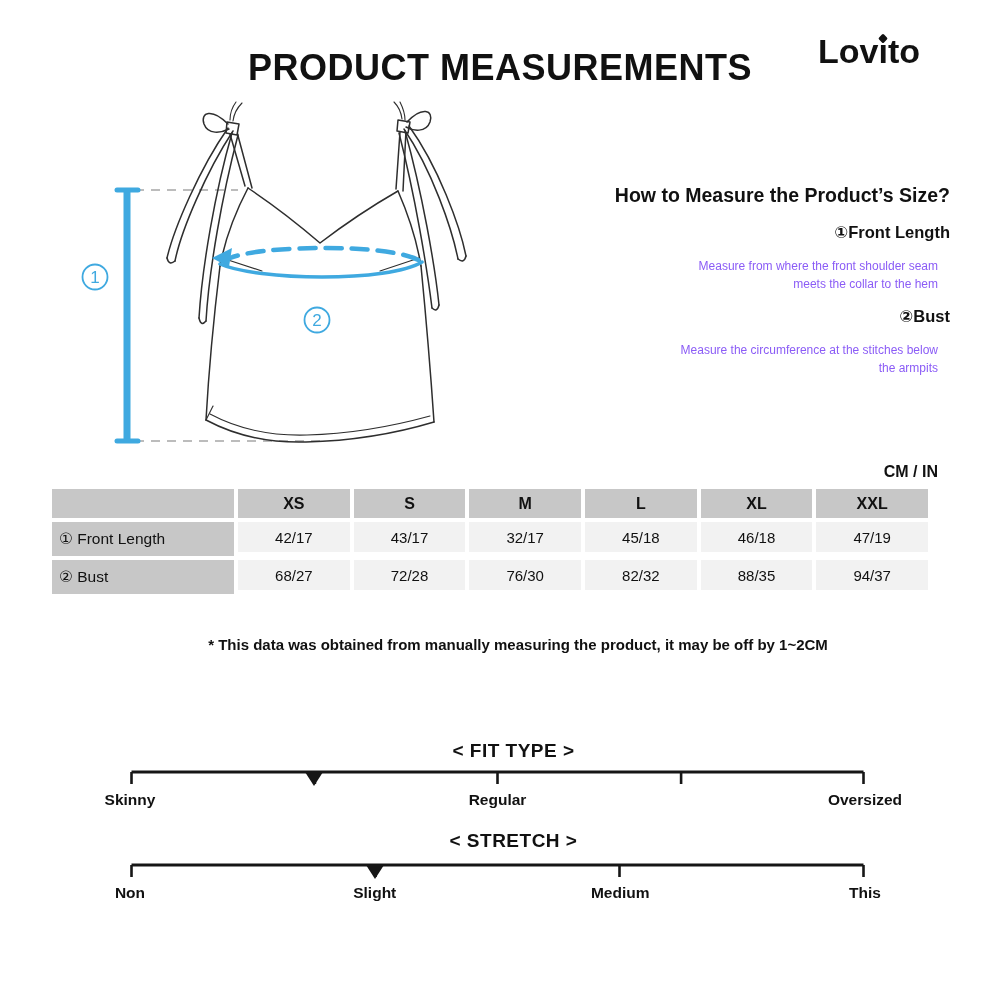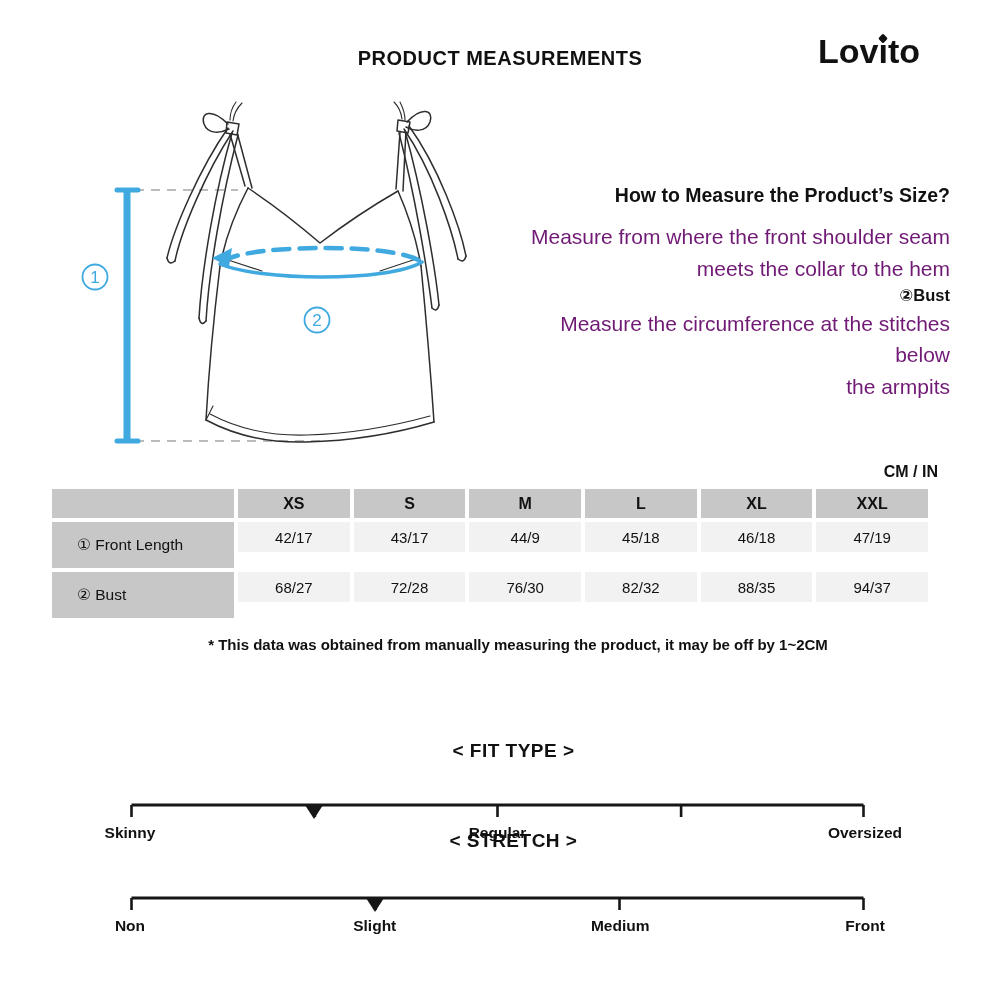--- a/index.html
+++ b/index.html
@@ -5,21 +5,21 @@
   html,body { margin:0; padding:0; }
   body {
     width:1000px; height:1000px; position:relative; overflow:hidden;
     background:#ffffff; color:#111;
     font-family:"Liberation Sans","DejaVu Sans",sans-serif;
   }
   .abs { position:absolute; }
 
   
   .page-title { left:0; right:0; top:47px; text-align:center;
-    font-size:20px; font-weight:800; letter-spacing:.5px; }
+    font-size:36px; font-weight:800; letter-spacing:.5px; }
   .brand { left:818px; top:31px; font-size:34px; font-weight:800; line-height:1.2; }
   .brand-i { position:relative; }
   .brand-i .dia { position:absolute; left:50%; top:3px; width:7px; height:7px;
     background:#111; transform:translateX(-50%) rotate(45deg); border-radius:1.5px; }
 
   
   .illus { left:60px; top:100px; width:480px; height:380px; }
   .g-line { stroke:var(--garment-line,#2e2e2e); stroke-width:1.5; fill:none;
     stroke-linecap:round; stroke-linejoin:round; }
   .g-thin { stroke-width:1.1; }
@@ -32,42 +32,42 @@
   .blue-dash { stroke-width:4.5; stroke-dasharray:16 10; }
   .blue-fill { fill:var(--accent-blue,#3fa9e0); stroke:none; }
   .blue-circ { stroke-width:1.8; }
   .blue-num { fill:var(--accent-blue,#3fa9e0); font-size:17px;
     font-family:"Liberation Sans","DejaVu Sans",sans-serif; }
 
   
   .howto { left:530px; top:184px; width:420px;text-align:right; }
   .howto-heading { margin:0 0 14px; font-size:19.5px; font-weight:800; }
   .mi-label { margin:0; font-size:16.5px; font-weight:bold; line-height:1.45; }
-  .mi-desc { margin:0; font-size:21px; color:#701a75; line-height:1.5; }
+  .mi-desc { margin:12px; font-size:12px; color:#8b5cf6; line-height:1.5; }
 
   
   .unit-label { left:62px; top:463px; width:876px; text-align:right;
     font-size:16px; font-weight:bold; }
   .size-table { left:52px; top:489px; width:876px; display:grid;
     grid-template-columns:182px repeat(6,1fr); gap:4px; }
   .cell { display:flex; align-items:center; justify-content:center; }
   .hcell { background:var(--table-header-bg,#c7c7c7); height:29px;
     font-weight:bold; font-size:16px; }
-  .lcell { background:var(--table-header-bg,#c7c7c7); height:46px;
-    justify-content:flex-start; padding-left:25px; font-size:15.5px; }
+  .lcell { background:var(--table-header-bg,#c7c7c7); height:34px;
+    justify-content:flex-start; padding-left:7px; font-size:15.5px; }
   .vcell { background:var(--table-cell-bg,#f2f2f2); height:30px;
     font-weight:normal; font-size:15px; }
 
   .footnote { left:0; right:0; top:636px; text-align:center;
     font-size:15px; font-weight:bold;margin-left:36px; }
 
   
   .scale-title { left:0; right:0; text-align:center; font-size:19px;
     font-weight:800; letter-spacing:.5px;padding-left:27px; }
-  .track { left:130px; width:735px; height:46px;margin-top:33px; }
+  .track { left:130px; width:735px; height:46px; }
   .track svg { position:absolute; left:0; top:0; display:block; }
   .tick-line { stroke:#161616; stroke-width:3; fill:none; }
   .tick { stroke:#161616; stroke-width:2.6; }
   .marker { position:absolute; top:2px; width:0; height:0;
     border-left:9px solid transparent; border-right:9px solid transparent;
     border-top:14px solid #161616; transform:translateX(-50%); }
   .slabel { position:absolute; top:21px; transform:translateX(-50%);
     font-size:15.5px; font-weight:bold; white-space:nowrap; }
 </style>
 </head>
@@ -136,20 +136,21 @@
     <path class="blue blue-solid" d="M160,164 C178,172 220,177 262,177 C305,177 346,172 362,162"></path>
     <path class="blue blue-dash" d="M163,161 C181,151 226,148 264,148 C307,148 347,152 362,162"></path>
     <polygon class="blue-fill" points="152,158 172,148 169,167"></polygon>
     <circle class="blue blue-circ" cx="257" cy="220" r="12.5"></circle>
     <text class="blue-num" x="257" y="226" text-anchor="middle">2</text>
   </g>
 </svg>
 
 <div class="abs howto">
   <h2 class="howto-heading">How to Measure the Product’s Size?</h2>
+  <p class="mi-label">①Front Length</p>
   <p class="mi-desc">
     <span style="display:block">Measure from where the front shoulder seam</span>
     <span style="display:block">meets the collar to the hem</span>
   </p>
   <p class="mi-label">②Bust</p>
   <p class="mi-desc">
     <span style="display:block">Measure the circumference at the stitches below</span>
     <span style="display:block">the armpits</span>
   </p>
 </div>
@@ -161,21 +162,21 @@
   <div class="cell hcell">XS</div>
   <div class="cell hcell">S</div>
   <div class="cell hcell">M</div>
   <div class="cell hcell">L</div>
   <div class="cell hcell">XL</div>
   <div class="cell hcell">XXL</div>
 
   <div class="cell lcell">① Front Length</div>
   <div class="cell vcell">42/17</div>
   <div class="cell vcell">43/17</div>
-  <div class="cell vcell">44/9</div>
+  <div class="cell vcell">32/17</div>
   <div class="cell vcell">45/18</div>
   <div class="cell vcell">46/18</div>
   <div class="cell vcell">47/19</div>
 
   <div class="cell lcell">② Bust</div>
   <div class="cell vcell">68/27</div>
   <div class="cell vcell">72/28</div>
   <div class="cell vcell">76/30</div>
   <div class="cell vcell">82/32</div>
   <div class="cell vcell">88/35</div>
@@ -206,14 +207,14 @@
     <path class="tick-line" d="M1.5,2 H733.5"></path>
     <line class="tick" x1="1.5" y1="2" x2="1.5" y2="14"></line>
     <line class="tick" x1="245.5" y1="2" x2="245.5" y2="14"></line>
     <line class="tick" x1="489.5" y1="2" x2="489.5" y2="14"></line>
     <line class="tick" x1="733.5" y1="2" x2="733.5" y2="14"></line>
   </svg>
   <div class="marker" style="left: 33.3%;"></div>
   <span class="slabel" style="left: 0%;">Non</span>
   <span class="slabel" style="left: 33.3%;">Slight</span>
   <span class="slabel" style="left: 66.7%;">Medium</span>
-  <span class="slabel" style="left: 100%;">Front</span>
+  <span class="slabel" style="left: 100%;">This</span>
 </div>
 
 </body></html>

